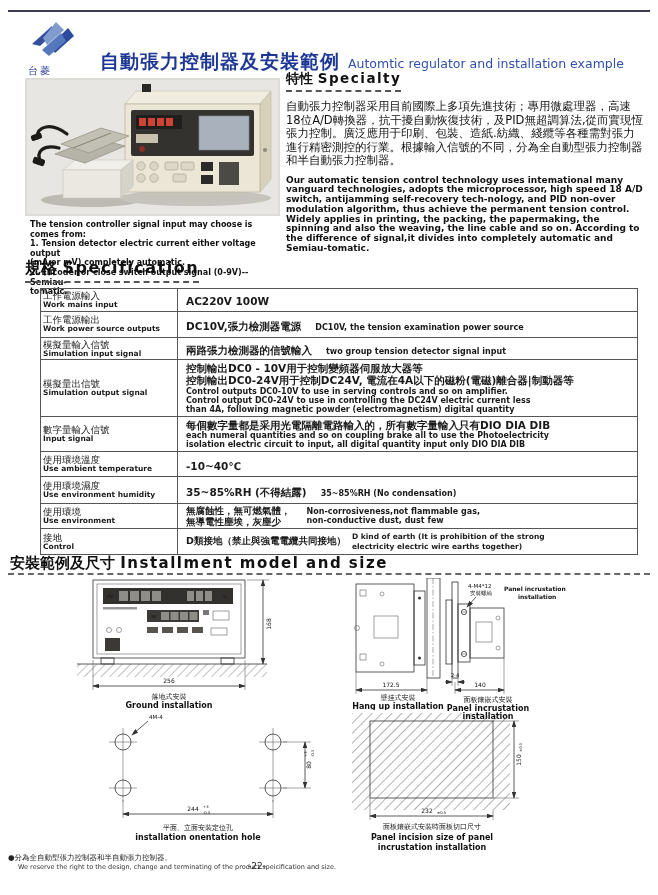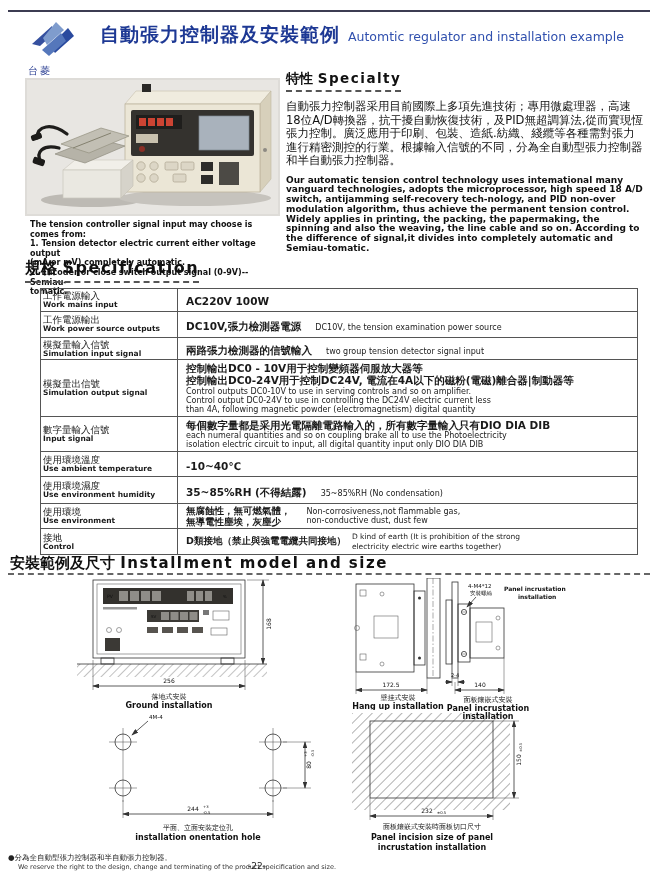--- a/index.html
+++ b/index.html
@@ -29,21 +29,21 @@
   .p-en { font-size:9px; font-weight:bold; line-height:9.8px; color:#111; margin:0; }
 
   
   table.spec { border-collapse:collapse; width:598px; table-layout:fixed; }
   table.spec td { border:1px solid #555; overflow:hidden; }
   .lc { width:132px; text-align:left; padding:1px 2px; }
   .lcn { font-size:9.5px; line-height:11px; }
   .len { font-size:7.5px; font-weight:bold; line-height:8.5px; }
   .vc  { padding:1px 8px; }
   .vcn { font-size:10.5px; line-height:12.5px;font-weight:bold; }
-  .ven { font-size:8px; font-weight:normal; line-height:9.2px; }
+  .ven { font-size:8px; font-weight:bold; line-height:9.2px; }
   .gap { margin-left:14px; }
   .flexrow { display:flex; align-items:center; gap:16px; }
 
   
   svg text { fill:#111; font-family:"DejaVu Sans", sans-serif; }
   .dl   { stroke:#333; stroke-width:0.8; fill:none; }
   .thin { stroke:#555; stroke-width:0.55; fill:none; }
   .lab-cn { font-size:7px;  text-anchor:middle; }
   .lab-en { font-size:8px;  font-weight:bold; text-anchor:middle; }
   .dim  { font-size:6px; text-anchor:middle; }
@@ -64,21 +64,21 @@
 
   <div class="abs" style="left:28px;top:20px;">
     <svg width="60" height="40" viewBox="0 0 60 40">
       <path d="M4,24 L24,6 L24,15 L12,26 Z" fill="#35509f"></path>
       <path d="M28,2 L36,10 L19,25 L15,18 Z" fill="#7f9ccd"></path>
       <path d="M40,8 L46,16 L27,33 L22,26 Z" fill="#2a4a9e"></path>
       <path d="M14,30 L33,13 L38,21 L21,36 Z" fill="#5577bb"></path>
     </svg>
     <div class="brand-txt">台菱</div>
   </div>
-  <div class="abs" style="left:100px;top:22px;white-space:nowrap;">
+  <div class="abs" style="left:100px;top:49px;white-space:nowrap;">
     <span class="title-cn">自動張力控制器及安裝範例</span><span class="title-en">Automtic regulator and installation example</span>
   </div>
 
   <svg class="abs" style="left:25px;top:78px;" width="255" height="138" viewBox="0 0 255 138">
     <rect x="0" y="0" width="255" height="138" fill="#dedcd8"></rect>
     <rect x="2" y="2" width="251" height="134" fill="#e8e6e2"></rect>
     <ellipse cx="66" cy="122" rx="50" ry="7" fill="#bdbab4"></ellipse>
     <ellipse cx="170" cy="120" rx="76" ry="8" fill="#c6c3bd"></ellipse>
 
     <polygon points="100,26 235,26 246,13 111,13" fill="#f0ecdf" stroke="#c7bfab" stroke-width="0.6"></polygon>

